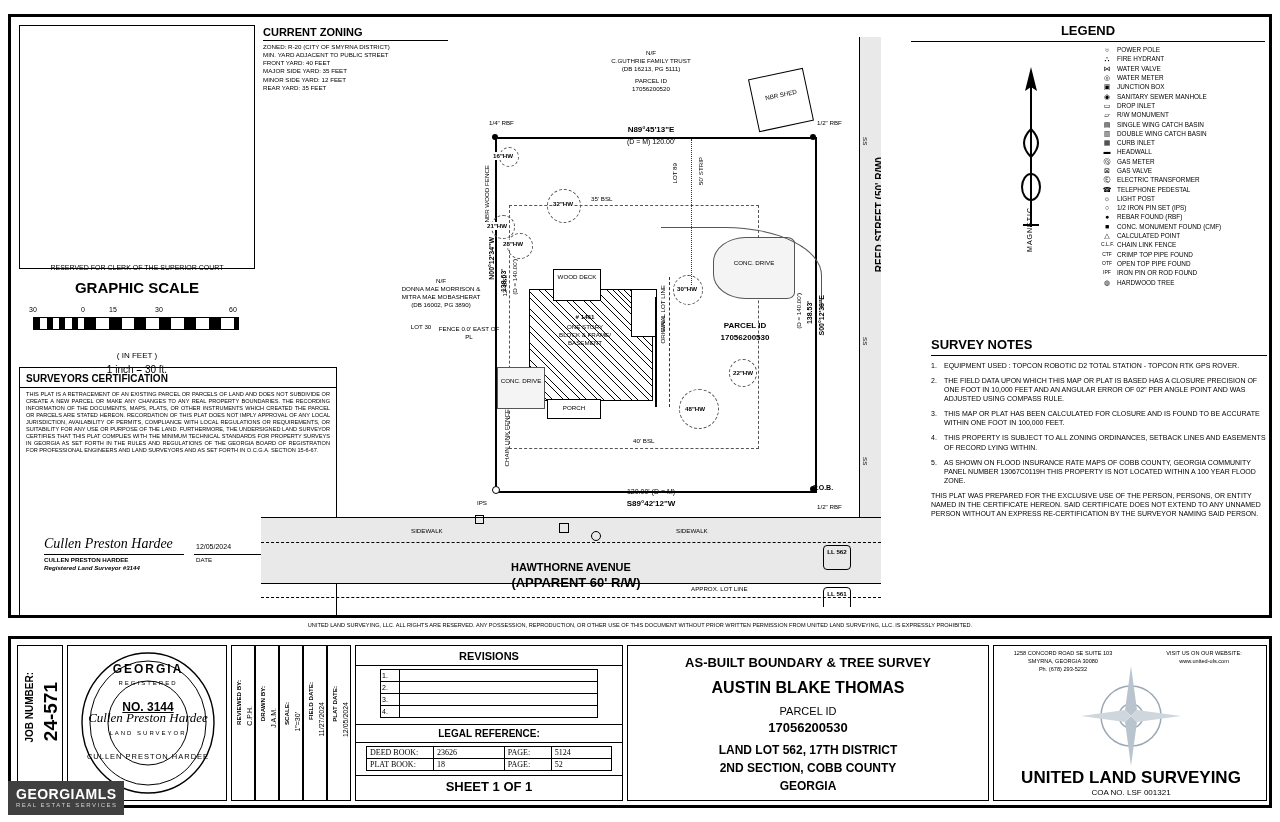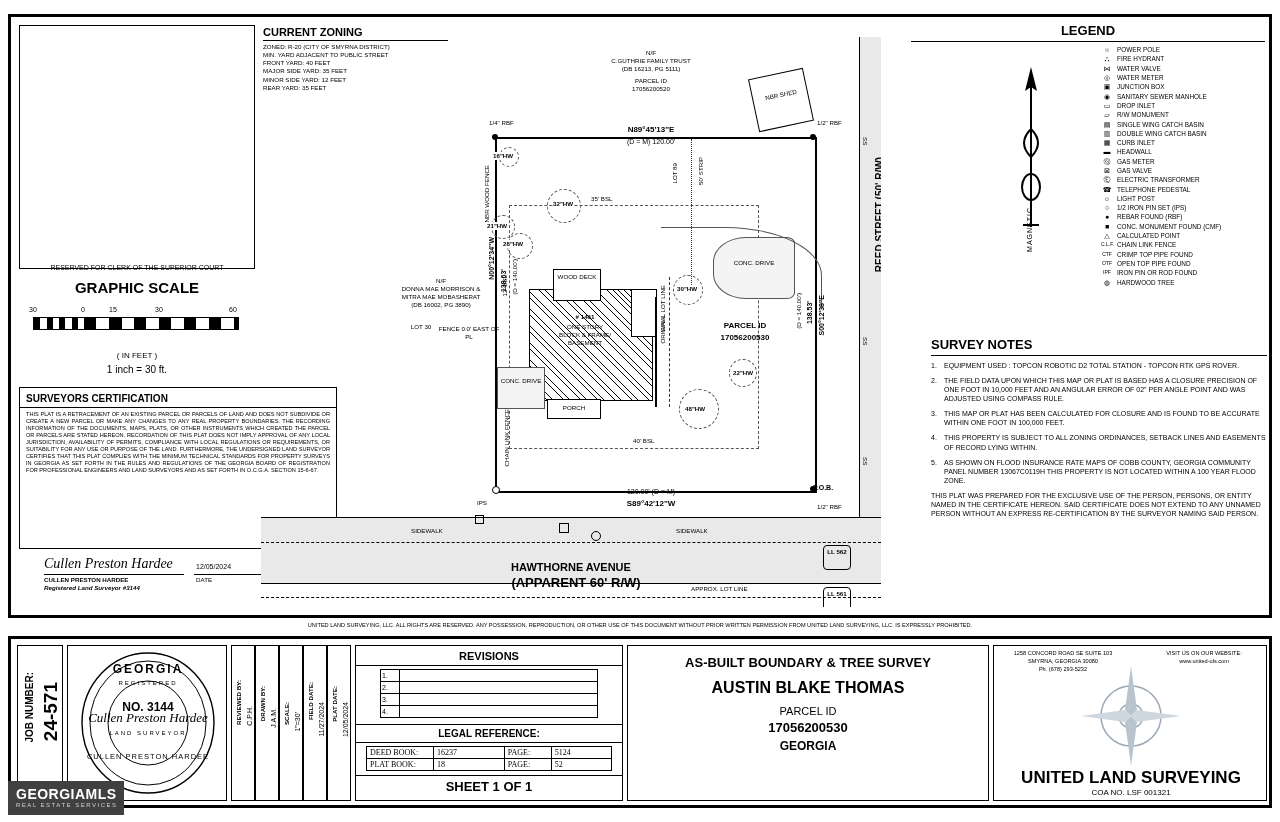--- a/index.html
+++ b/index.html
@@ -55,21 +55,21 @@
       <div class="abs t7" style="left:122px;top:0;">30</div>
       <div class="abs t7" style="left:196px;top:0;">60</div>
       <div class="abs" style="left:0;top:12px;width:204px;height:11px;border:1px solid #000;background:
         repeating-linear-gradient(90deg,#000 0 12.5px,#fff 12.5px 25px);"></div>
       <div class="abs" style="left:0;top:12px;width:51px;height:11px;border:1px solid #000;background:
         repeating-linear-gradient(90deg,#000 0 6.3px,#fff 6.3px 12.6px);"></div>
     </div>
     <div class="abs t8 ctr" style="left:8px;top:334px;width:236px;">( IN FEET )</div>
     <div class="abs t10 ctr" style="left:8px;top:346px;width:236px;">1 inch =  30   ft.</div>
 
-    <div class="abs bx" style="left:8px;top:370px;width:318px;height:162px;">
+    <div class="abs bx" style="left:8px;top:350px;width:318px;height:250px;">
       <div class="t10 b" style="margin:4px 0 2px 6px;">SURVEYORS CERTIFICATION</div>
       <div style="border-top:1px solid #000;margin:0 0 3px 0;"></div>
       <div class="tiny" style="margin:0 6px;text-align:justify;">THIS PLAT IS A RETRACEMENT OF AN EXISTING PARCEL OR PARCELS OF LAND AND DOES NOT SUBDIVIDE OR CREATE A NEW PARCEL OR MAKE ANY CHANGES TO ANY REAL PROPERTY BOUNDARIES. THE RECORDING INFORMATION OF THE  DOCUMENTS, MAPS, PLATS, OR OTHER INSTRUMENTS WHICH CREATED THE PARCEL OR PARCELS ARE STATED HEREON. RECORDATION OF THIS PLAT DOES NOT IMPLY APPROVAL OF ANY LOCAL JURISDICTION, AVAILABILITY OF PERMITS, COMPLIANCE WITH LOCAL REGULATIONS OR REQUIREMENTS, OR SUITABILITY FOR ANY USE OR PURPOSE OF THE LAND. FURTHERMORE, THE UNDERSIGNED LAND SURVEYOR CERTIFIES THAT THIS PLAT COMPLIES WITH THE MINIMUM TECHNICAL STANDARDS FOR PROPERTY SURVEYS IN GEORGIA AS SET FORTH IN THE RULES AND REGULATIONS OF THE GEORGIA BOARD OF REGISTRATION FOR PROFESSIONAL ENGINEERS AND LAND SURVEYORS AND AS SET FORTH IN O.C.G.A. SECTION 15-6-67.</div>
       <div class="abs" style="left:24px;top:168px;font-size:14px;font-family:'Liberation Serif',serif;font-style:italic;">Cullen Preston Hardee</div>
       <div class="abs" style="left:24px;top:186px;width:140px;border-top:1px solid #000;"></div>
       <div class="abs" style="left:174px;top:186px;width:90px;border-top:1px solid #000;"></div>
       <div class="abs t6 b" style="left:24px;top:188px;">CULLEN PRESTON HARDEE</div>
       <div class="abs t6 b" style="left:24px;top:196px;font-style:italic;">Registered Land Surveyor #3144</div>
       <div class="abs t7" style="left:176px;top:174px;">12/05/2024</div>
       <div class="abs t6" style="left:176px;top:188px;">DATE</div>
@@ -396,21 +396,21 @@
     </div>
 
     <div class="abs bx" style="left:56px;top:6px;width:160px;height:156px;">
       <svg width="150" height="148" viewBox="0 0 150 148" style="position:absolute;left:5px;top:3px;">
         <ellipse cx="75" cy="74" rx="66" ry="70" fill="none" stroke="#000" stroke-width="1.4"></ellipse>
         <ellipse cx="75" cy="74" rx="58" ry="62" fill="none" stroke="#000" stroke-width="1"></ellipse>
         <ellipse cx="75" cy="74" rx="40" ry="42" fill="none" stroke="#000" stroke-width="1"></ellipse>
       </svg>
       <div class="abs b ctr" style="left:5px;top:16px;width:150px;font-size:12px;letter-spacing:2px;">GEORGIA</div>
       <div class="abs ctr" style="left:5px;top:34px;width:150px;font-size:6px;letter-spacing:2px;">REGISTERED</div>
-      <div class="abs b ctr" style="left:5px;top:54px;width:150px;font-size:12px;">NO. 3144</div>
+      <div class="abs b ctr" style="left:5px;top:54px;width:150px;font-size:12px;text-decoration:underline;">NO. 3144</div>
       <div class="abs ctr" style="left:5px;top:84px;width:150px;font-size:6px;letter-spacing:2px;">LAND SURVEYOR</div>
       <div class="abs ctr" style="left:5px;top:106px;width:150px;font-size:7.5px;letter-spacing:1px;">CULLEN PRESTON HARDEE</div>
       <div class="abs ctr" style="left:5px;top:64px;width:150px;font-size:13px;font-family:'Liberation Serif',serif;font-style:italic;">Cullen Preston Hardee</div>
     </div>
 
     <div class="abs" style="left:220px;top:6px;width:120px;height:156px;">
       <div class="abs bx" style="left:0px;top:0;width:24px;height:156px;">
         <div class="abs t6 b" style="left:3px;top:34px;writing-mode:vertical-rl;transform:rotate(180deg);">REVIEWED BY:</div>
         <div class="abs t7" style="left:13px;top:60px;writing-mode:vertical-rl;transform:rotate(180deg);">C.P.H.</div>
       </div>
@@ -458,21 +458,21 @@
           </table>
       </div>
       <div style="border-top:1px solid #000;margin:6px 0 0 0;"></div>
       <div class="ctr b" style="font-size:10px;margin-top:3px;">LEGAL REFERENCE:</div>
       <div style="border-top:1px solid #000;margin:3px 0;"></div>
       <div style="margin:0 10px;">
         <table style="border-collapse:collapse;width:100%;font-size:8px;font-family:Liberation Serif, serif;">
           <tbody>
               <tr>
             <td style="border:1px solid #000;padding:1px 3px;width:60px;">DEED BOOK:</td>
-            <td style="border:1px solid #000;padding:1px 3px;">16237</td>
+            <td style="border:1px solid #000;padding:1px 3px;">23626</td>
             <td style="border:1px solid #000;padding:1px 3px;width:40px;">PAGE:</td>
             <td style="border:1px solid #000;padding:1px 3px;">5124</td>
           </tr>
           <tr>
             <td style="border:1px solid #000;padding:1px 3px;">PLAT BOOK:</td>
             <td style="border:1px solid #000;padding:1px 3px;">18</td>
             <td style="border:1px solid #000;padding:1px 3px;">PAGE:</td>
             <td style="border:1px solid #000;padding:1px 3px;">52</td>
           </tr>
         </tbody>
@@ -480,20 +480,22 @@
       </div>
       <div style="border-top:1px solid #000;margin:4px 0 0 0;"></div>
       <div class="ctr b" style="font-size:13px;margin-top:3px;">SHEET 1 OF 1</div>
     </div>
 
     <div class="abs bx" style="left:616px;top:6px;width:362px;height:156px;">
       <div class="ctr b" style="font-size:13px;margin-top:9px;">AS-BUILT BOUNDARY &amp; TREE SURVEY</div>
       <div class="ctr b" style="font-size:16px;margin-top:9px;">AUSTIN BLAKE THOMAS</div>
       <div class="ctr" style="font-size:11px;margin-top:8px;">PARCEL ID</div>
       <div class="ctr b" style="font-size:13px;margin-top:3px;">17056200530</div>
+      <div class="ctr b" style="font-size:12px;margin-top:8px;">LAND LOT 562, 17TH DISTRICT</div>
+      <div class="ctr b" style="font-size:12px;margin-top:4px;">2ND SECTION, COBB COUNTY</div>
       <div class="ctr b" style="font-size:12px;margin-top:4px;">GEORGIA</div>
     </div>
 
     <div class="abs bx" style="left:982px;top:6px;width:274px;height:156px;">
       <div class="abs ctr" style="left:4px;top:4px;width:130px;font-size:5.6px;line-height:1.4;">
         <div>1258 CONCORD ROAD SE SUITE 103</div>
         <div>SMYRNA, GEORGIA 30080</div>
         <div>Ph. (678) 293-5232</div>
       </div>
       <div class="abs ctr" style="left:150px;top:4px;width:120px;font-size:5.6px;line-height:1.4;">

